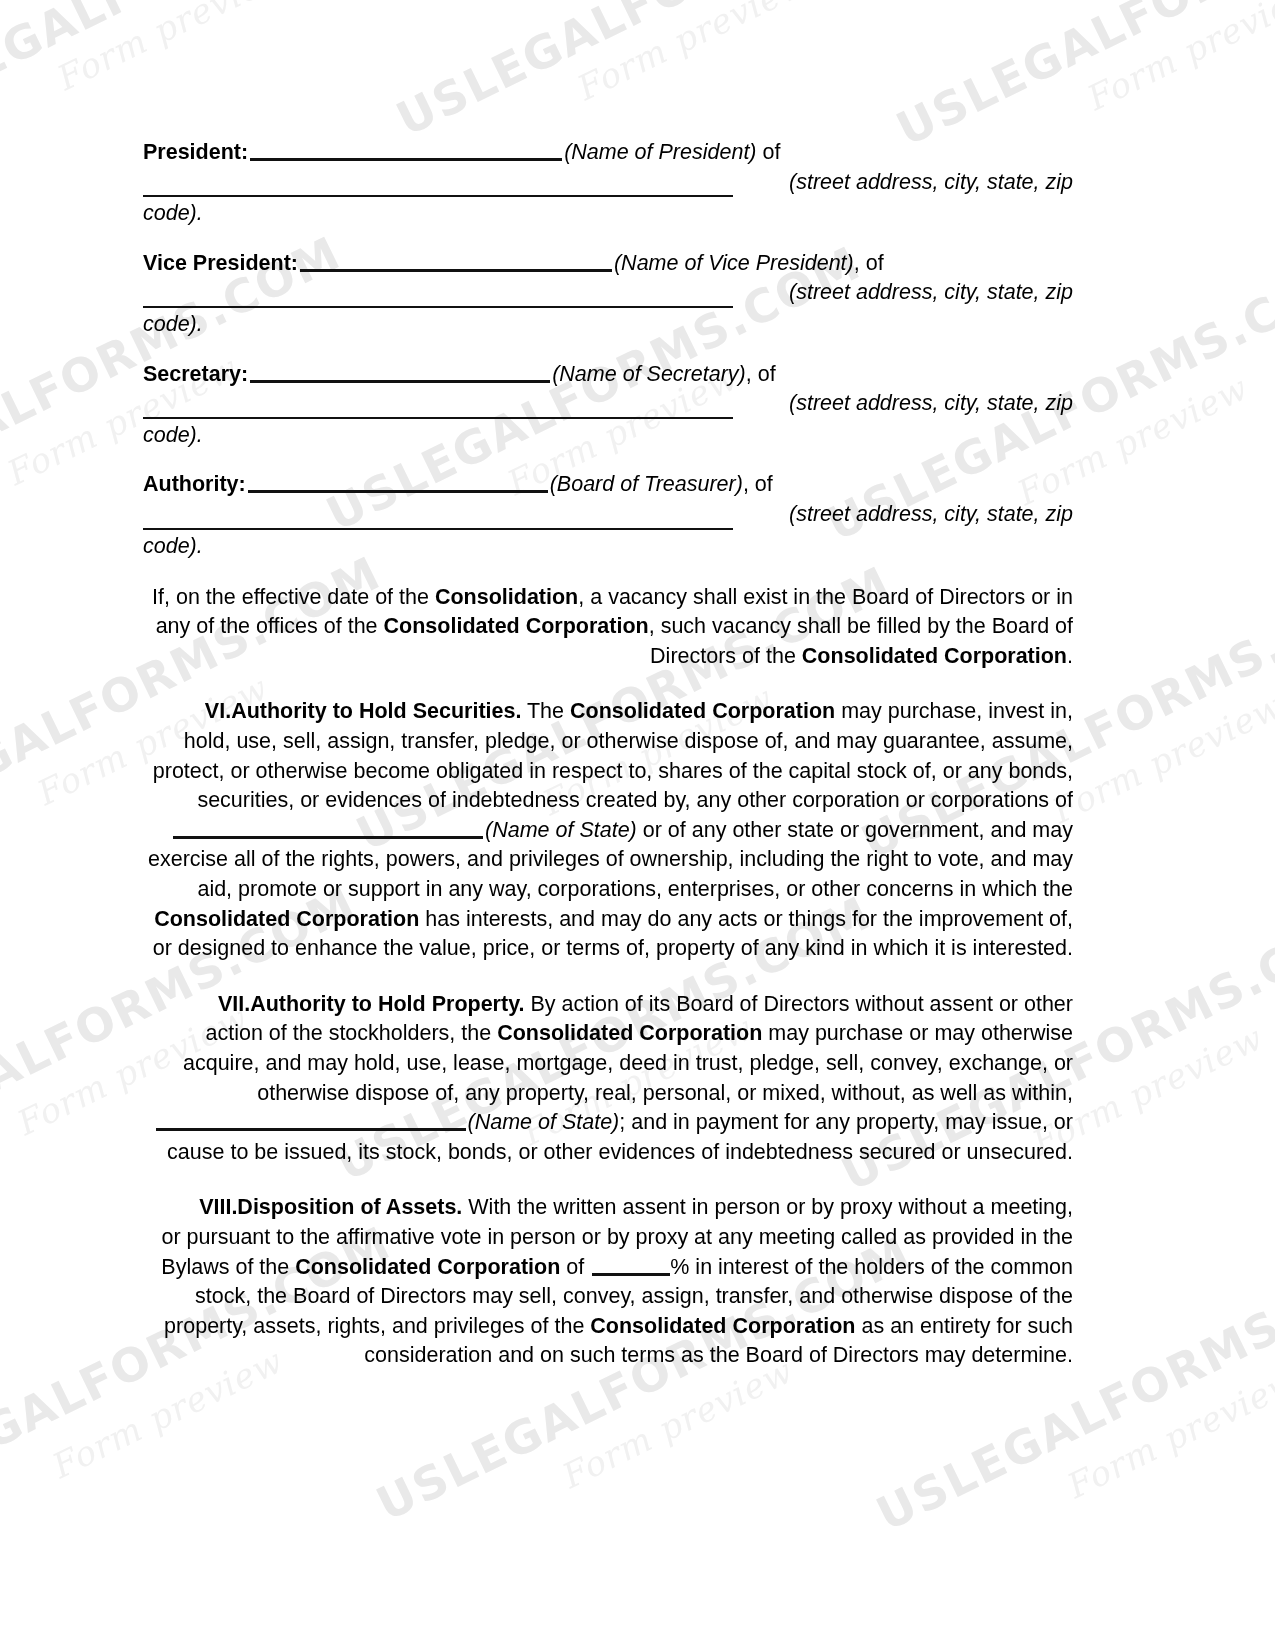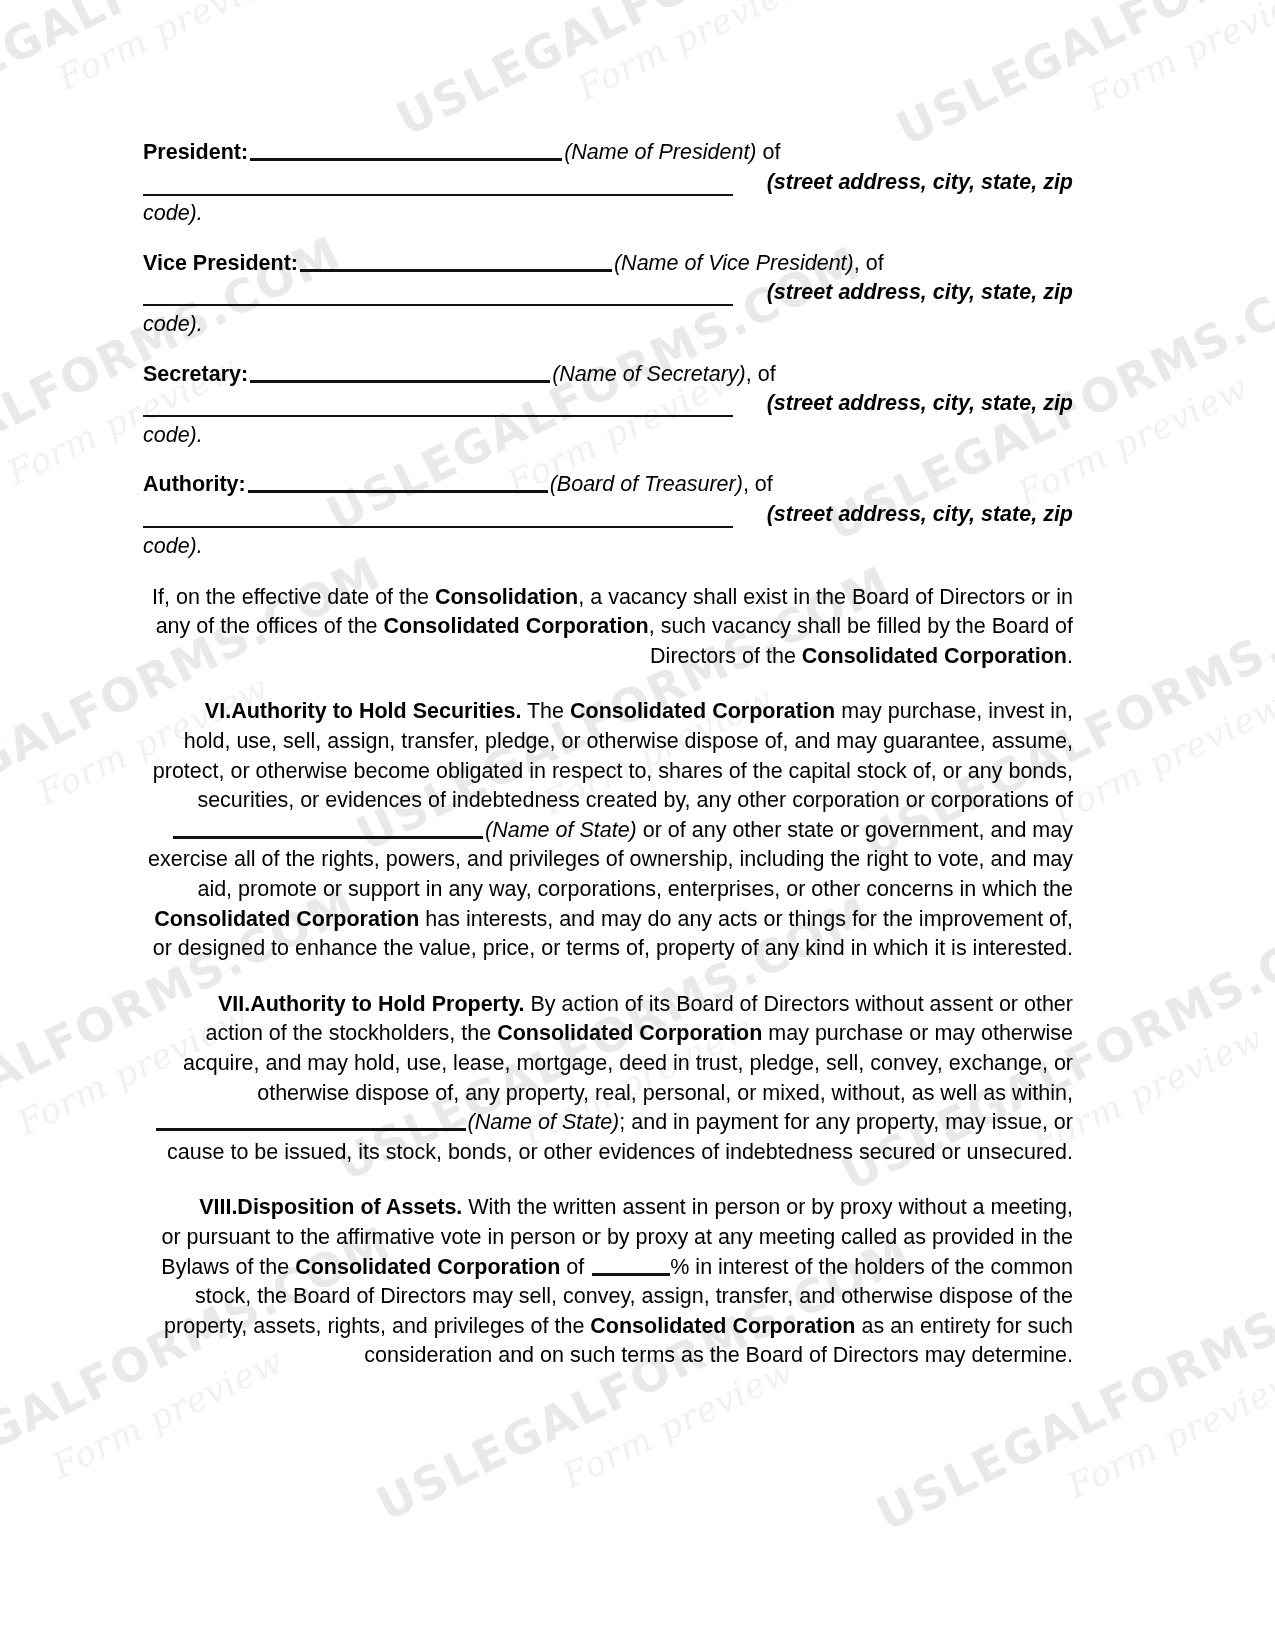--- a/index.html
+++ b/index.html
@@ -79,24 +79,23 @@
   .rule-state2 { width: 310px; }
   .rule-pct { width: 78px; border-bottom-width: 3px; margin-right: 0; }
   .rule-addr {
     display: block;
     width: 590px;
     border-bottom: 2px solid #111;
     height: 26px;
   }
   .addr-row {
     display: flex;
-    align-items: flex-start;
+    align-items: center;
     justify-content: space-between;
     width: 930px;
-    font-weight: bold;
   }
   .addr-tail {
     font-style: italic;
     white-space: nowrap;
     padding-bottom: 2px;
   }
   .sec-num {
     font-weight: bold;
     display: inline-block;
     width: 72px;

